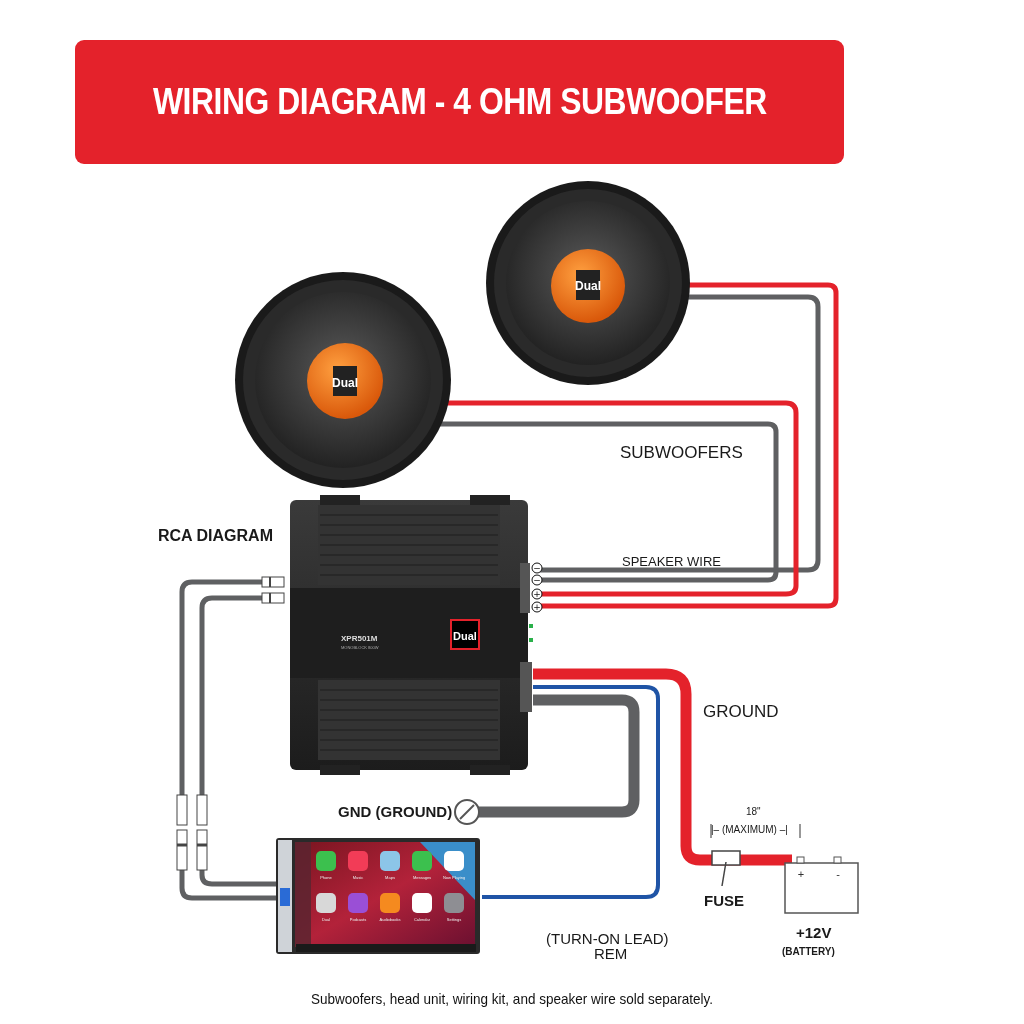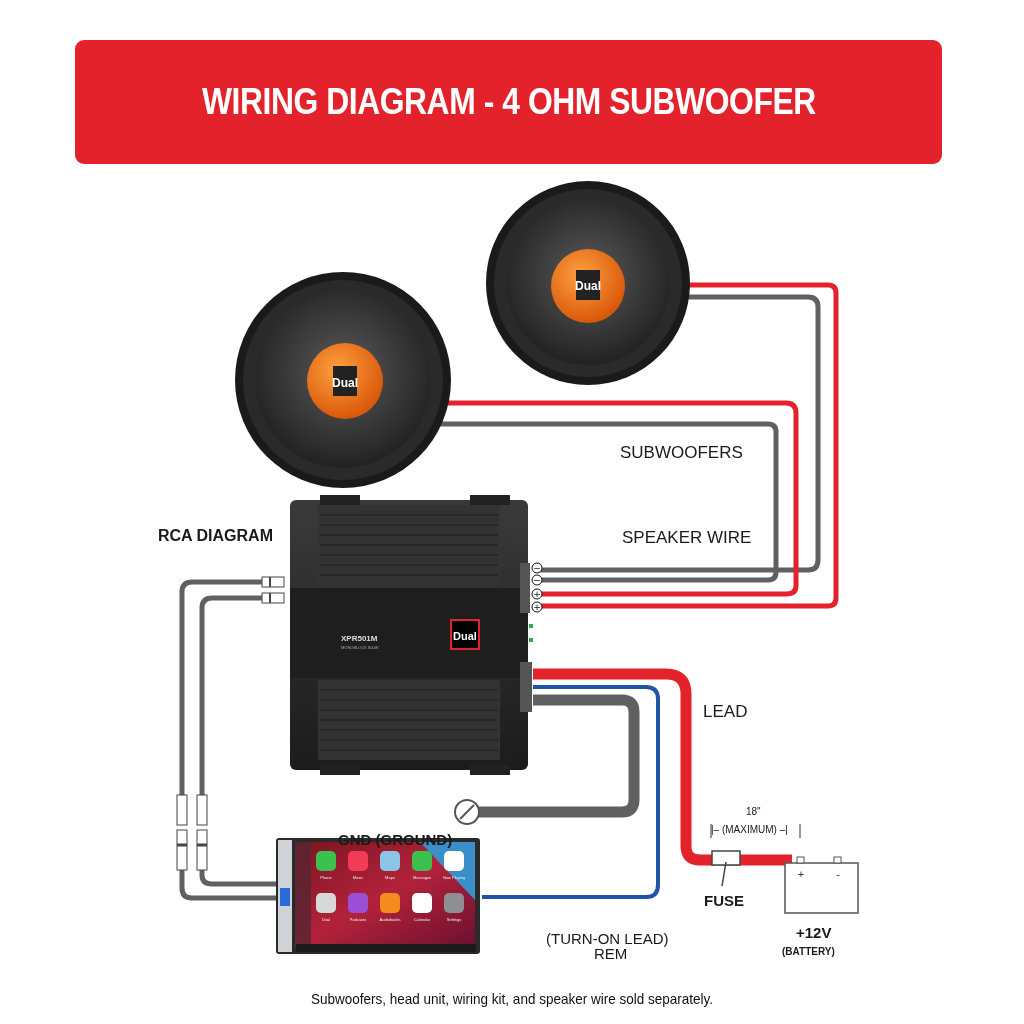--- a/index.html
+++ b/index.html
@@ -1,17 +1,17 @@
 <!DOCTYPE html>
 <html><head>
 <meta charset="utf-8">
 <style>
   html,body{margin:0;padding:0;background:#ffffff;}
   body{width:1024px;height:1024px;position:relative;overflow:hidden;font-family:"Liberation Sans",sans-serif;}
-  .banner{position:absolute;left:75px;top:40px;width:867px;height:124px;background:#e4222b;border-radius:9px;display:flex;align-items:center;justify-content:center;}
+  .banner{position:absolute;left:75px;top:40px;width:769px;height:124px;background:#e4222b;border-radius:9px;display:flex;align-items:center;justify-content:center;}
   .banner h1{margin:0;color:#fff;font-family:"Liberation Sans",sans-serif;font-weight:bold;font-size:37px;letter-spacing:-0.5px;transform:scaleX(0.86);white-space:nowrap;}
   svg.wires{position:absolute;left:0;top:0;}
   .lbl{position:absolute;color:#1a1a1a;font-family:"Liberation Sans",sans-serif;white-space:nowrap;}
   .lbl.b{font-weight:bold;}
   .foot{position:absolute;left:0;width:1024px;top:990px;text-align:center;font-size:15px;color:#111;font-family:"Liberation Sans",sans-serif;transform:scaleX(0.9);}
 </style>
 </head>
 <body>
 
 <div class="banner">
@@ -186,24 +186,24 @@
       <rect x="380" y="893" width="20" height="20" rx="5" fill="#f58a1f"></rect>
       <text x="390" y="921" font-size="4" fill="#eee" text-anchor="middle" font-family="Liberation Sans, sans-serif">Audiobooks</text>
       <rect x="412" y="893" width="20" height="20" rx="5" fill="#ffffff"></rect>
       <text x="422" y="921" font-size="4" fill="#eee" text-anchor="middle" font-family="Liberation Sans, sans-serif">Calendar</text>
       <rect x="444" y="893" width="20" height="20" rx="5" fill="#8e8e93"></rect>
       <text x="454" y="921" font-size="4" fill="#eee" text-anchor="middle" font-family="Liberation Sans, sans-serif">Settings</text>
     </g>
 </svg>
 
 <div class="lbl" style="left:620px;top:443px;font-size:17px;">SUBWOOFERS</div>
-<div class="lbl" style="left:622px;top:528px;font-size:17px;">SPEAKER WIRE</div>
+<div class="lbl" style="left:622px;top:554px;font-size:13px;">SPEAKER WIRE</div>
 <div class="lbl b" style="left:158px;top:527px;font-size:16px;">RCA DIAGRAM</div>
-<div class="lbl" style="left:703px;top:702px;font-size:17px;">LEAD</div>
-<div class="lbl b" style="left:338px;top:803px;font-size:15px;margin-top:28px;">GND (GROUND)</div>
+<div class="lbl" style="left:703px;top:702px;font-size:17px;">GROUND</div>
+<div class="lbl b" style="left:338px;top:803px;font-size:15px;">GND (GROUND)</div>
 <div class="lbl" style="left:746px;top:806px;font-size:10px;">18"</div>
 <div class="lbl" style="left:711px;top:824px;font-size:10px;">|– (MAXIMUM) –|</div>
 <div class="lbl b" style="left:704px;top:892px;font-size:15px;">FUSE</div>
 <div class="lbl" style="left:594px;top:911px;font-size:15px;margin-top:34px;">REM</div>
 <div class="lbl" style="left:546px;top:930px;font-size:15px;">(TURN-ON LEAD)</div>
 <div class="lbl b" style="left:796px;top:924px;font-size:15px;">+12V</div>
 <div class="lbl b" style="left:782px;top:946px;font-size:10px;">(BATTERY)</div>
 
 <div class="foot">Subwoofers, head unit, wiring kit, and speaker wire sold separately.</div>
 

